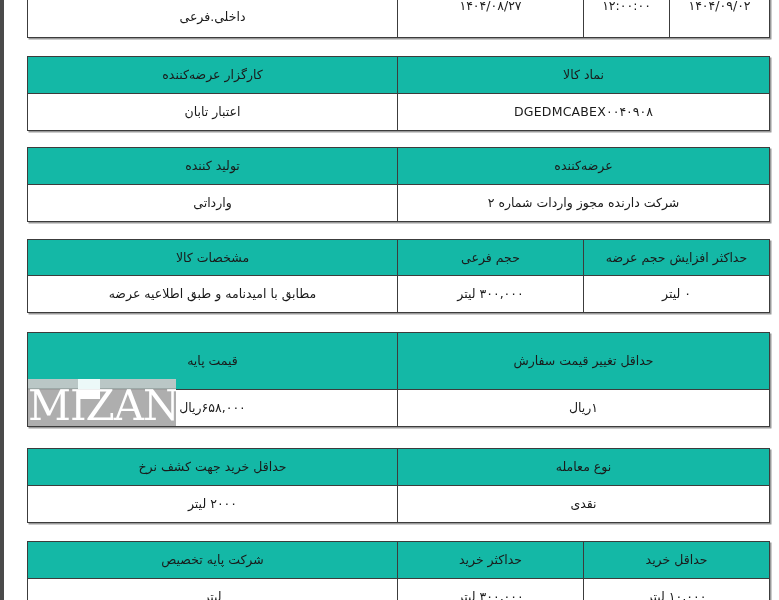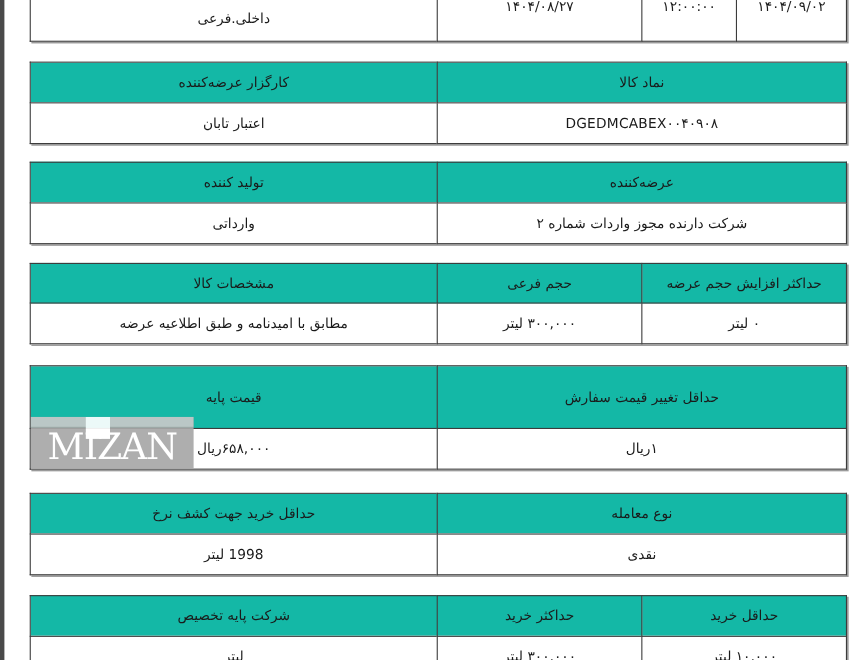--- a/index.html
+++ b/index.html
@@ -112,21 +112,21 @@
     width: 22px; height: 20px;
     background: #ffffff;
   }
   #mizan-watermark .mizan-word {
     position: absolute;
     left: 0;
     top: 8px;
     width: 148px;
     text-align: center;
     font-family: "DejaVu Serif", "Liberation Serif", serif;
-    font-size: 33px;
+    font-size: 42px;
     letter-spacing: -1px;
     color: #ffffff;
     line-height: 37px;
     direction: ltr;
   }
 </style>
 </head>
 <body>
 
 <div id="page">
@@ -238,21 +238,21 @@
         <col style="width:372px">
         <col style="width:370px">
       </colgroup>
       <tbody>
         <tr>
           <td class="head">نوع معامله</td>
           <td class="head">حداقل خرید جهت کشف نرخ</td>
         </tr>
         <tr>
           <td class="body">نقدی</td>
-          <td class="body num">1998 لیتر</td>
+          <td class="body num">۲۰۰۰ لیتر</td>
         </tr>
       </tbody>
     </table>
 
     <div class="table-gap-18"></div>
 
     <table class="spec-table">
       <colgroup>
         <col style="width:186px">
         <col style="width:186px">

